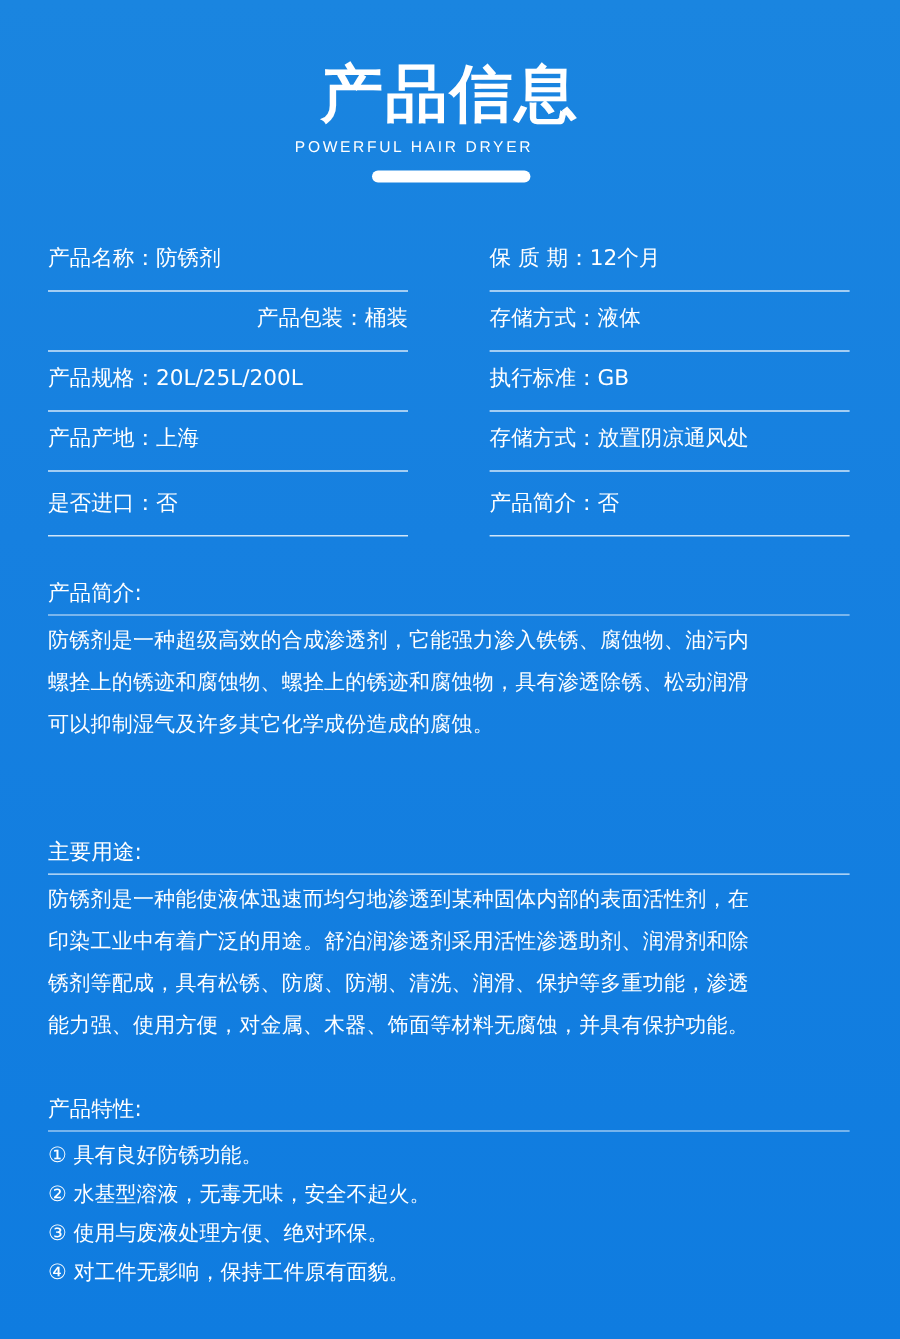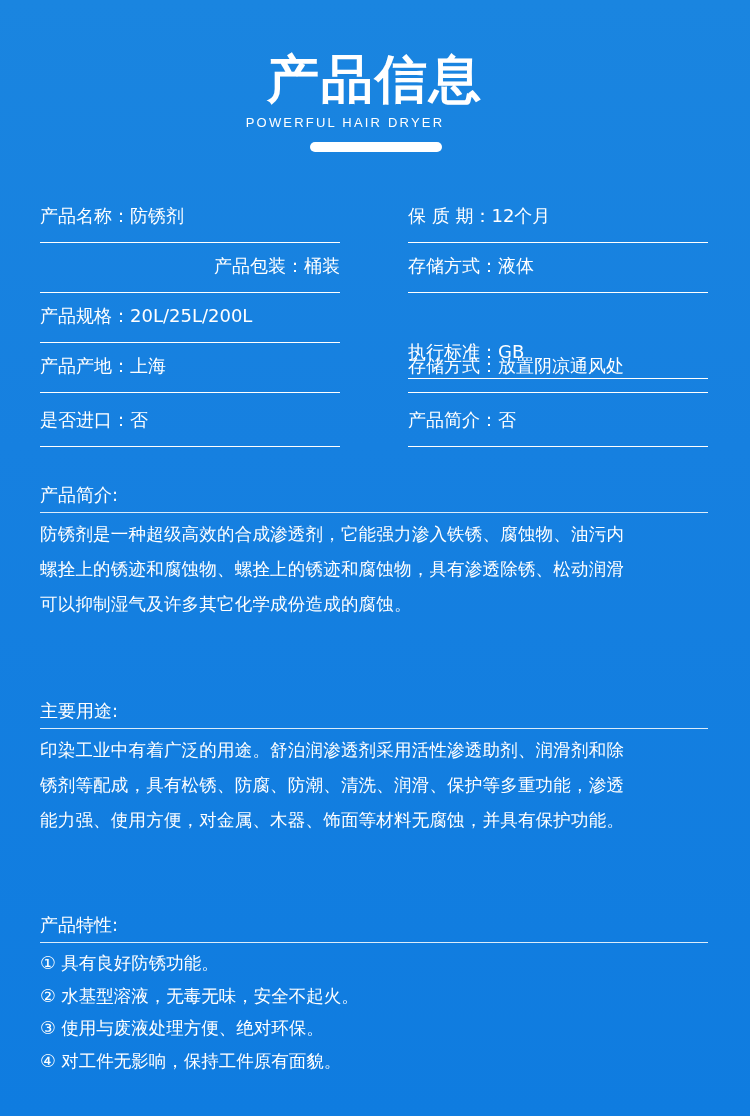--- a/index.html
+++ b/index.html
@@ -119,21 +119,21 @@
 <div class="info-item col-left" style="top:406px;">
   <span class="label">是否进口：</span><span class="value">否</span>
 </div>
 
 <div class="info-item col-right" style="top:202px;">
   <span class="label">保 质 期：</span><span class="value">12个月</span>
 </div>
 <div class="info-item col-right" style="top:252px;">
   <span class="label">存储方式：</span><span class="value">液体</span>
 </div>
-<div class="info-item col-right" style="top:302px;margin-top:36px;">
+<div class="info-item col-right" style="top:302px;">
   <span class="label">执行标准：</span><span class="value">GB</span>
 </div>
 <div class="info-item col-right" style="top:352px;">
   <span class="label">存储方式：</span><span class="value">放置阴凉通风处</span>
 </div>
 <div class="info-item col-right" style="top:406px;">
   <span class="label">产品简介：</span><span class="value">否</span>
 </div>
 
 <div class="section" style="top:482px;">
@@ -141,20 +141,21 @@
   <div class="section-body">
     <div>防锈剂是一种超级高效的合成渗透剂，它能强力渗入铁锈、腐蚀物、油污内</div>
     <div>螺拴上的锈迹和腐蚀物、螺拴上的锈迹和腐蚀物，具有渗透除锈、松动润滑</div>
     <div>可以抑制湿气及许多其它化学成份造成的腐蚀。</div>
   </div>
 </div>
 
 <div class="section" style="top:698px;">
   <div class="section-title">主要用途:</div>
   <div class="section-body">
+    <div>防锈剂是一种能使液体迅速而均匀地渗透到某种固体内部的表面活性剂，在</div>
     <div>印染工业中有着广泛的用途。舒泊润渗透剂采用活性渗透助剂、润滑剂和除</div>
     <div>锈剂等配成，具有松锈、防腐、防潮、清洗、润滑、保护等多重功能，渗透</div>
     <div>能力强、使用方便，对金属、木器、饰面等材料无腐蚀，并具有保护功能。</div>
   </div>
 </div>
 
 <div class="section" style="top:912px;">
   <div class="section-title">产品特性:</div>
   <ul class="feature-list">
     <li>① 具有良好防锈功能。</li>

